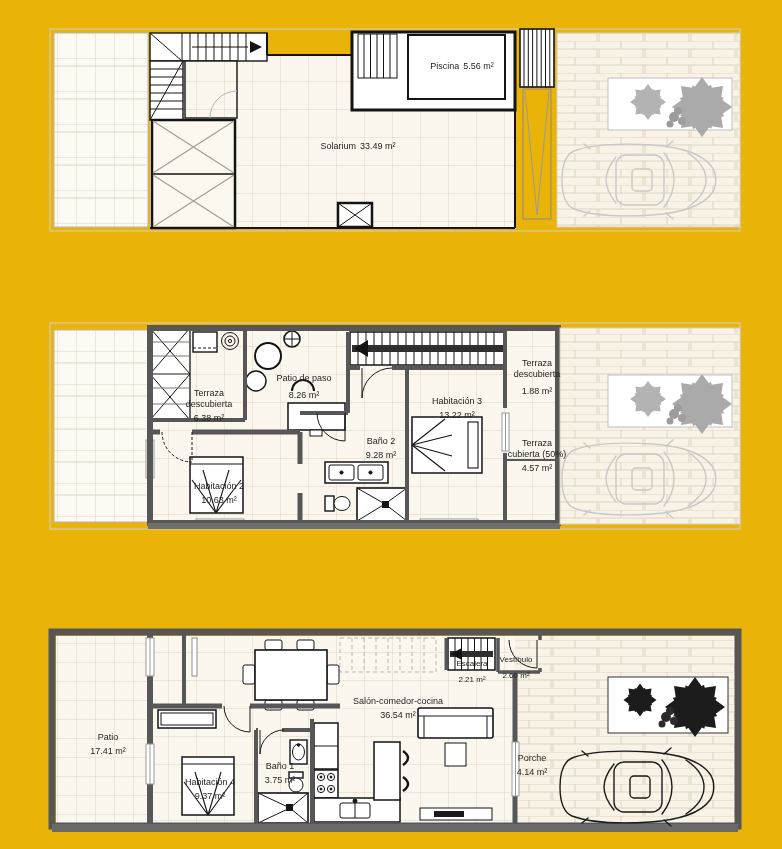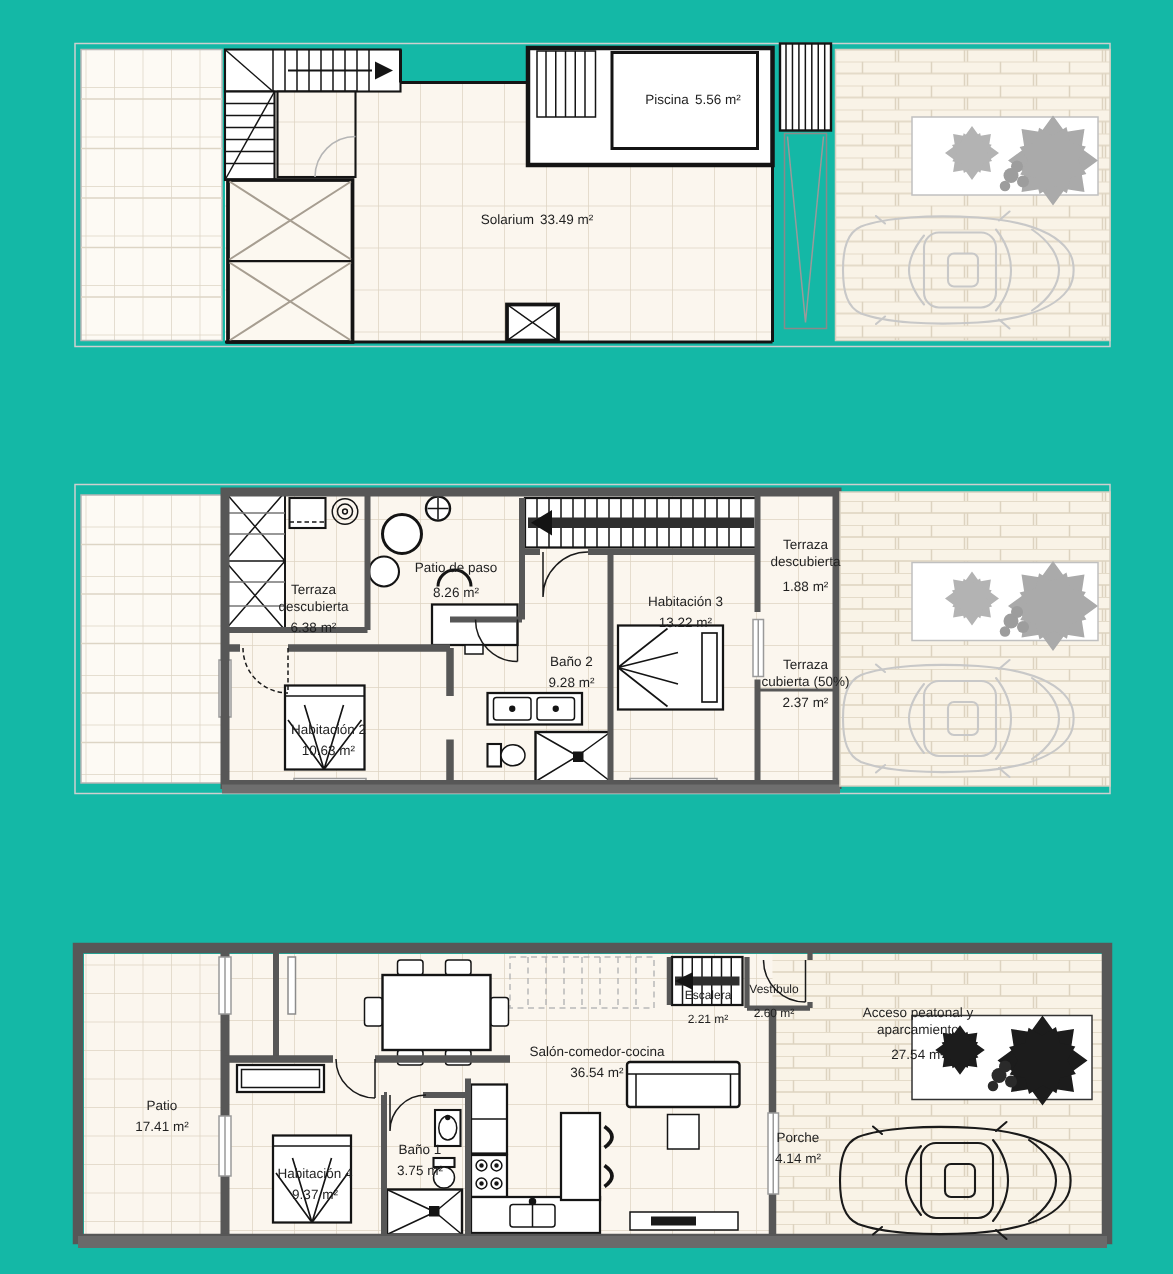--- a/index.html
+++ b/index.html
@@ -1,16 +1,16 @@
 <!DOCTYPE html>
 <html><head>
 <meta charset="utf-8">
 <style>
   html,body{margin:0;padding:0;background:#ffffff;}
-  #stage{position:relative;width:782px;height:849px;background:#14b8a6;overflow:hidden;
+  #stage{position:relative;width:782px;height:849px;background:#eab308;overflow:hidden;
          font-family:"Liberation Sans","DejaVu Sans",sans-serif;}
   svg.plan{position:absolute;left:0;}
   .room-label{position:absolute;transform:translateX(-50%);text-align:center;
               color:#1f1f1f;font-size:9px;line-height:1.2;pointer-events:none;}
   .room-label .rl-name{display:block;white-space:nowrap;margin-top:17px;}
   .room-label .rl-area{display:block;margin-top:3px;white-space:nowrap;}
   .room-label.wrap .rl-name{white-space:normal;}
   .room-label.tight .rl-area{margin-top:6px;}
   .room-label.small{font-size:8px;}
   .room-label.inline .rl-name,.room-label.inline .rl-area{display:inline;margin:0;}
@@ -406,21 +406,21 @@
   <div class="room-label" style="left:457px;top:379px">
     <span class="rl-name">Habitación 3</span>
       <span class="rl-area">13.22 m²</span>
   </div>
   <div class="room-label wrap tight" style="left:537px;top:341px;width:58px">
     <span class="rl-name">Terraza descubierta</span>
       <span class="rl-area">1.88 m²</span>
   </div>
   <div class="room-label wrap" style="left:537px;top:421px;width:64px">
     <span class="rl-name">Terraza cubierta (50%)</span>
-      <span class="rl-area">2.37 m²</span>
+      <span class="rl-area">4.57 m²</span>
   </div>
 
   <div class="room-label" style="left:108px;top:715px">
     <span class="rl-name">Patio</span>
       <span class="rl-area">17.41 m²</span>
   </div>
   <div class="room-label" style="left:210px;top:760px">
     <span class="rl-name">Habitación 4</span>
       <span class="rl-area">9.37 m²</span>
   </div>
@@ -433,22 +433,18 @@
       <span class="rl-area">36.54 m²</span>
   </div>
   <div class="room-label small tight" style="left:472px;top:642px">
     <span class="rl-name">Escalera</span>
       <span class="rl-area">2.21 m²</span>
   </div>
   <div class="room-label small tight" style="left:516px;top:638px">
     <span class="rl-name">Vestíbulo</span>
       <span class="rl-area">2.60 m²</span>
   </div>
-  <div class="room-label wrap tight" style="left:612px;top:653px;width:110px">
-    <span class="rl-name">Acceso peatonal y aparcamiento</span>
-      <span class="rl-area">27.54 m²</span>
-  </div>
   <div class="room-label" style="left:532px;top:736px">
     <span class="rl-name">Porche</span>
       <span class="rl-area">4.14 m²</span>
   </div>
 
 </div>
 
 </body></html>

